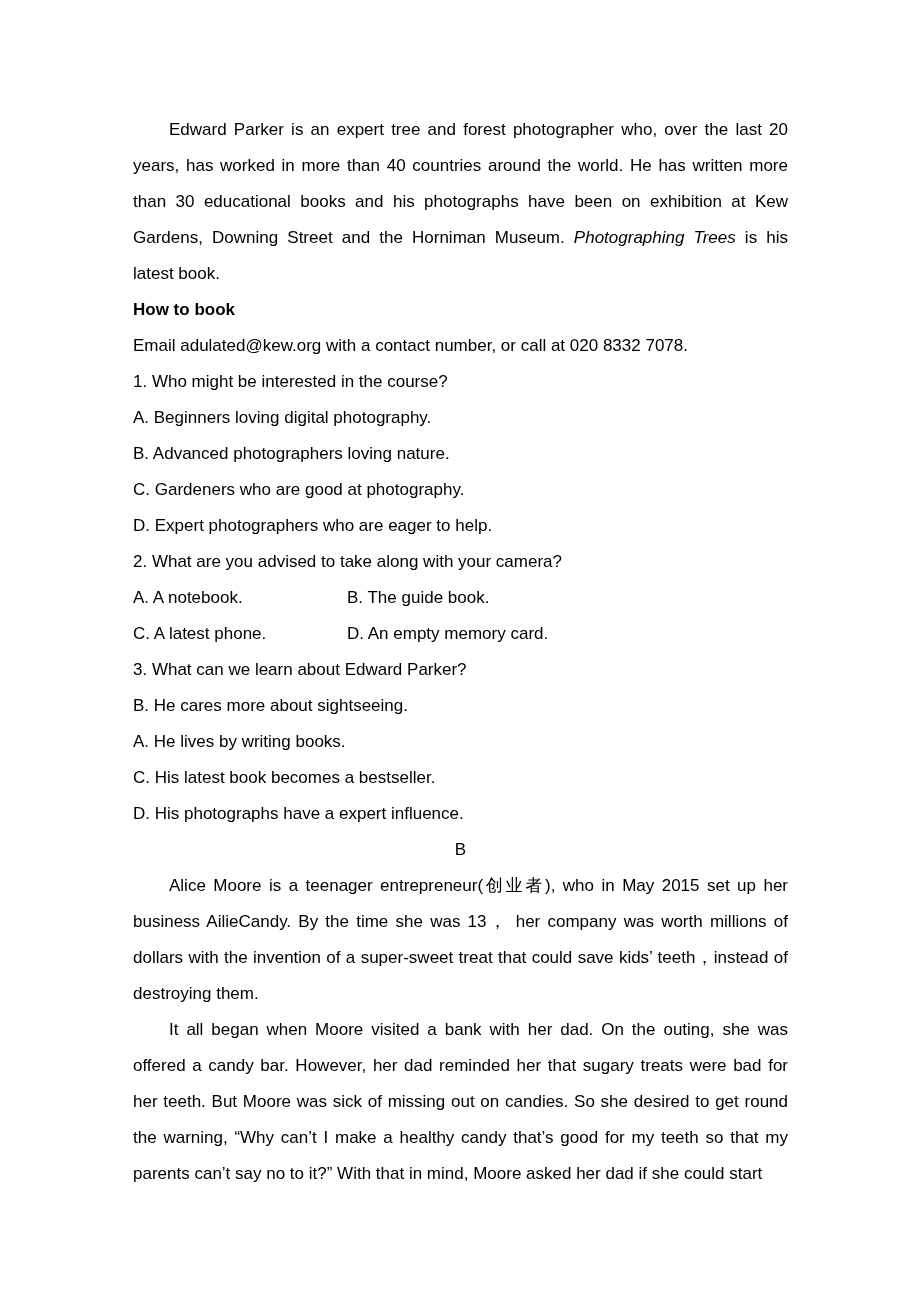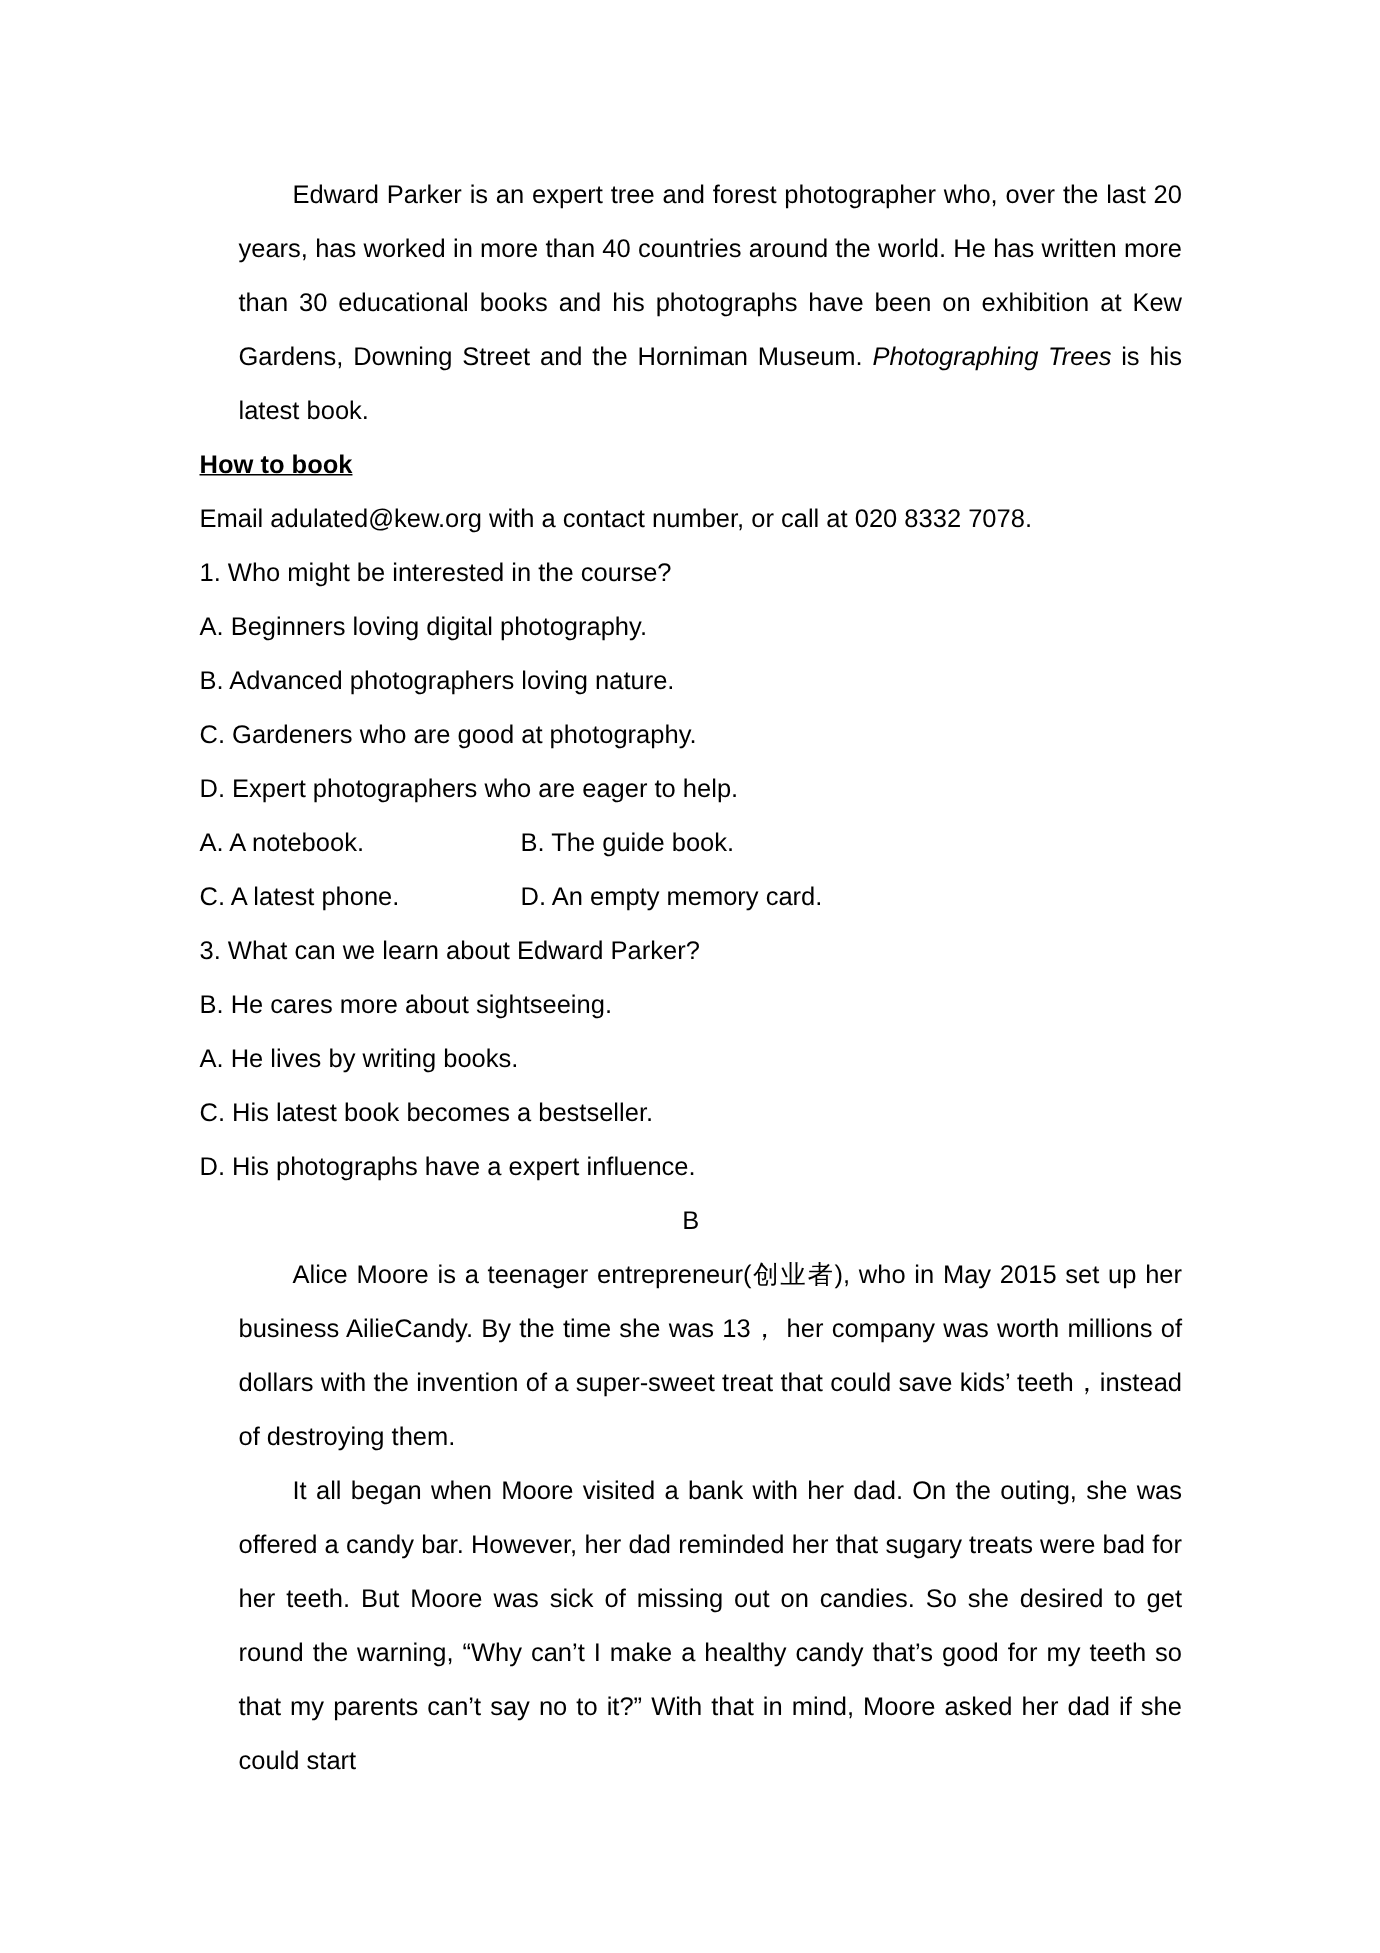--- a/index.html
+++ b/index.html
@@ -19,24 +19,23 @@
     width: 920px;
     height: 1302px;
     padding: 112px 132px 0 133px;
     font-size: 17px;
     line-height: 36px;
   }
   p { margin: 0; }
   .para {
     text-align: justify;
     text-indent: 36px;
-    margin-left: 26px;
   }
   .line { text-align: left; }
-  .bold { font-weight: bold; text-decoration: underline; }
+  .bold { font-weight: bold; }
   .center-line {
     text-align: center;
   }
   .opt-col {
     display: inline-block;
     width: 214px;
   }
   .italic { font-style: italic; }
 </style>
 </head>
@@ -49,20 +48,21 @@
   <p class="line bold">How to book</p>
 
   <p class="line">Email adulated@kew.org with a contact number, or call at 020 8332 7078.</p>
 
   <p class="line">1. Who might be interested in the course?</p>
   <p class="line">A. Beginners loving digital photography.</p>
   <p class="line">B. Advanced photographers loving nature.</p>
   <p class="line">C. Gardeners who are good at photography.</p>
   <p class="line">D. Expert photographers who are eager to help.</p>
 
+  <p class="line">2. What are you advised to take along with your camera?</p>
   <p class="line"><span class="opt-col">A. A notebook.</span><span>B. The guide book.</span></p>
   <p class="line"><span class="opt-col">C. A latest phone.</span><span>D. An empty memory card.</span></p>
 
   <p class="line">3. What can we learn about Edward Parker?</p>
   <p class="line">B. He cares more about sightseeing.</p>
   <p class="line">A. He lives by writing books.</p>
   <p class="line">C. His latest book becomes a bestseller.</p>
   <p class="line">D. His photographs have a expert influence.</p>
 
   <p class="center-line">B</p>

